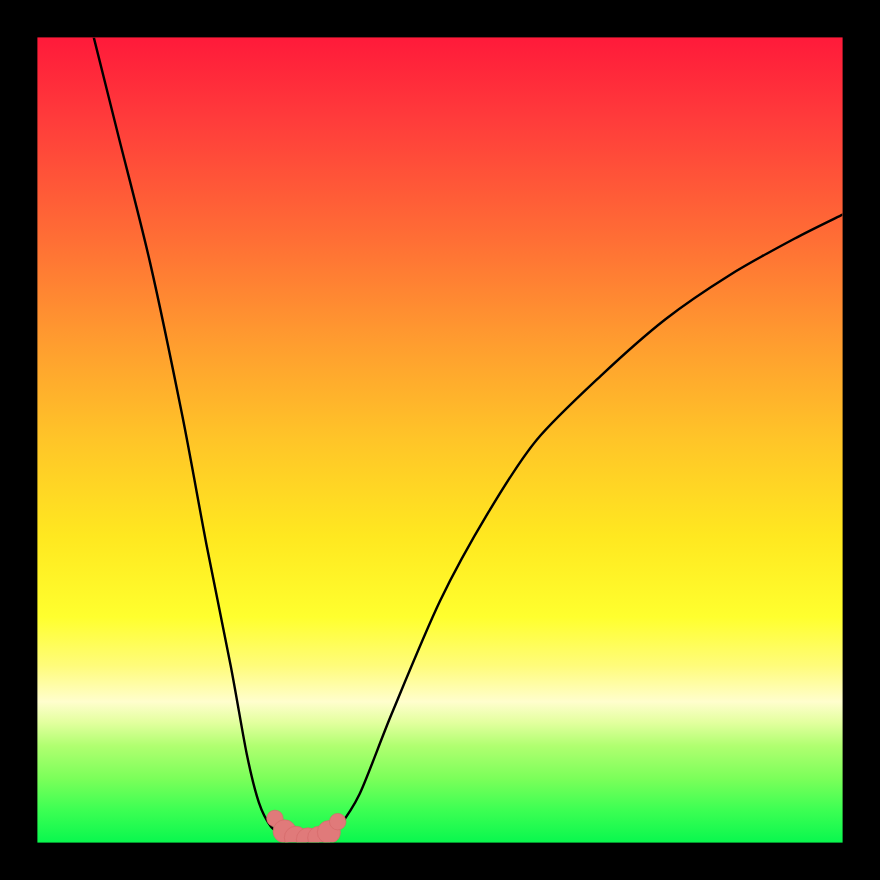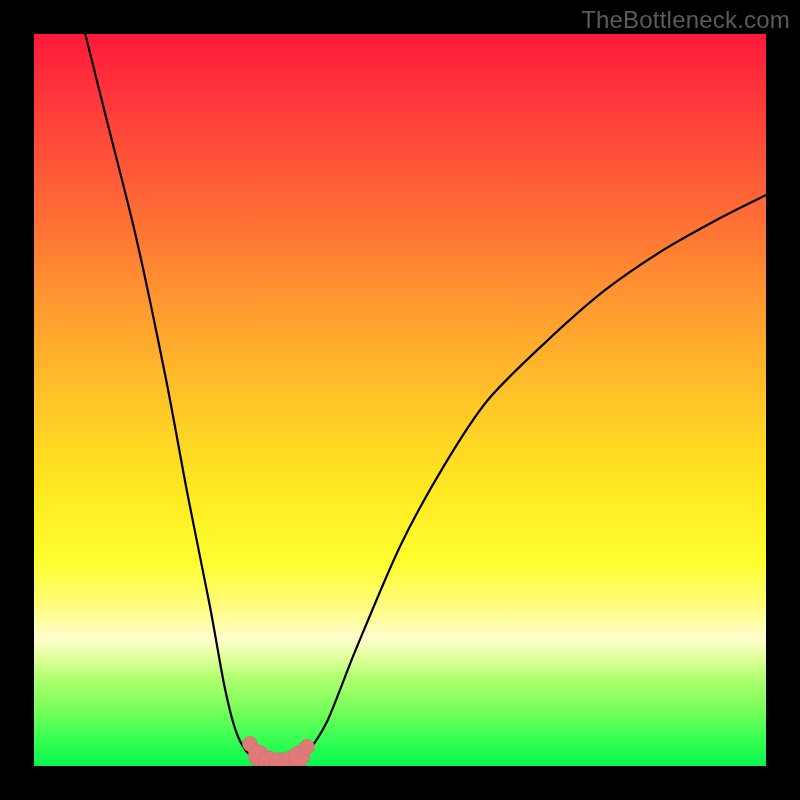--- a/index.html
+++ b/index.html
@@ -59,21 +59,20 @@
     top: 0;
     width: 732px;
     height: 732px;
     display: block;
   }
 </style>
 </head>
 <body>
 
 <div class="frame">
-  <div class="watermark">TheBottleneck.com</div>
 
   <div class="plot">
     <svg class="curve-layer" viewBox="0 0 732 732" preserveAspectRatio="none">
       <path id="curve-path" fill="none" stroke="#000000" stroke-width="2.2" stroke-linecap="round" stroke-linejoin="round" d="M 51.24 0.00 C 54.35 12.44, 65.94 58.80, 73.20 87.84 C 80.46 116.88, 94.18 168.67, 102.48 204.96 C 110.78 241.26, 124.50 307.74, 131.76 344.04 C 139.02 380.33, 147.50 429.01, 153.72 461.16 C 159.94 493.31, 170.50 544.00, 175.68 570.96 C 180.87 597.92, 186.69 633.85, 190.32 651.48 C 193.95 669.11, 198.19 686.07, 201.30 695.40 C 204.41 704.73, 209.17 713.21, 212.28 717.36 C 215.39 721.51, 220.67 723.02, 223.26 724.68 C 225.85 726.34, 227.99 728.24, 230.58 729.07 C 233.17 729.90, 238.45 730.43, 241.56 730.54 C 244.67 730.64, 249.43 730.22, 252.54 729.80 C 255.65 729.39, 260.93 728.64, 263.52 727.61 C 266.11 726.57, 266.69 728.08, 270.84 722.48 C 274.99 716.88, 285.54 703.32, 292.80 688.08 C 300.06 672.84, 311.71 639.77, 322.08 614.88 C 332.45 589.99, 353.56 538.32, 366.00 512.40 C 378.44 486.47, 397.48 452.62, 409.92 431.88 C 422.36 411.14, 439.32 383.63, 453.84 366.00 C 468.36 348.37, 495.81 323.00, 512.40 307.44 C 528.99 291.89, 554.37 269.16, 570.96 256.20 C 587.55 243.24, 612.93 226.31, 629.52 215.94 C 646.11 205.57, 673.56 190.78, 688.08 183.00 C 702.60 175.22, 725.78 164.15, 732.00 161.04"></path>
       <g id="marker-group">
           <circle cx="215.94" cy="710.04" r="7.5" fill="#e07a7a" stroke="#d46a6a" stroke-width="0.6"></circle>
           <circle cx="224.72" cy="721.75" r="10.5" fill="#e07a7a" stroke="#d46a6a" stroke-width="0.6"></circle>
           <circle cx="234.97" cy="727.61" r="10.5" fill="#e07a7a" stroke="#d46a6a" stroke-width="0.6"></circle>
           <circle cx="245.95" cy="729.07" r="10.5" fill="#e07a7a" stroke="#d46a6a" stroke-width="0.6"></circle>
           <circle cx="256.20" cy="727.61" r="10.5" fill="#e07a7a" stroke="#d46a6a" stroke-width="0.6"></circle>

